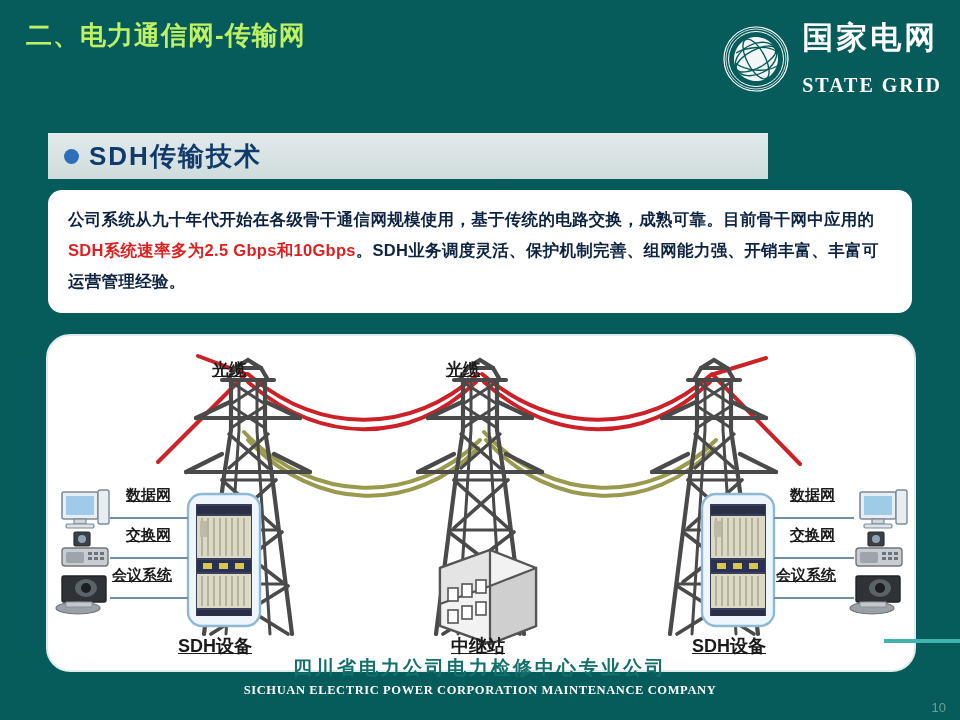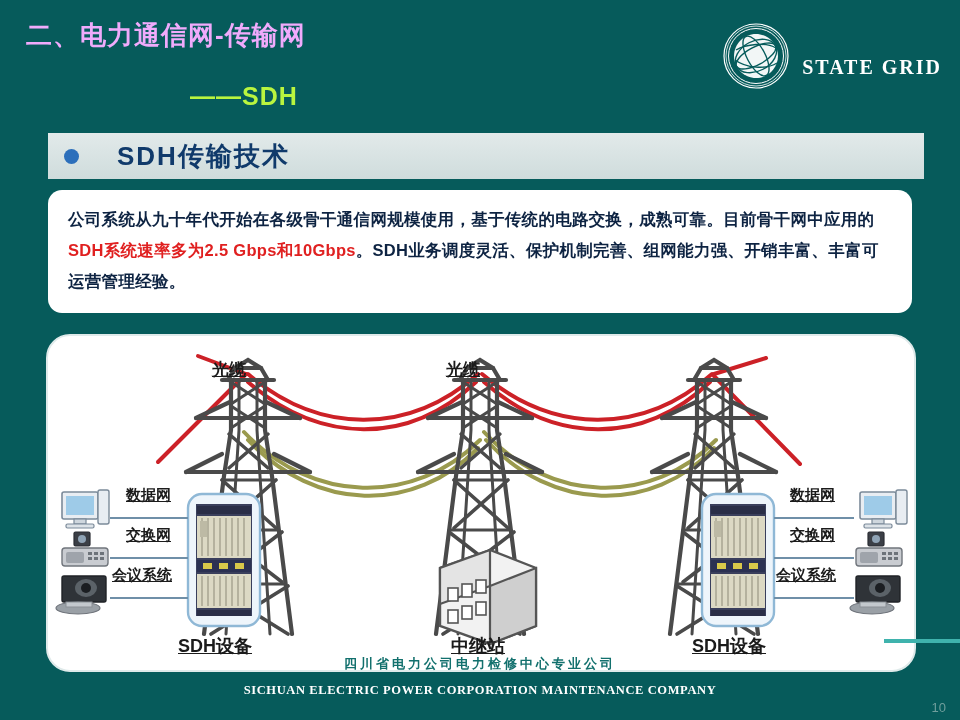--- a/index.html
+++ b/index.html
@@ -7,21 +7,21 @@
     width:960px;height:720px;overflow:hidden;
     background:#065b5b;
     font-family:"Liberation Sans","DejaVu Sans",sans-serif;
     position:relative;
   }
   .slide{position:absolute;inset:0;background:#065b5b;}
 
   
   .slide-title{
     position:absolute;left:26px;top:18px;
-    font-size:26px;font-weight:bold;color:#f0abfc;
+    font-size:26px;font-weight:bold;color:#bef264;
     letter-spacing:1px;white-space:nowrap;
   }
   .slide-subtitle{
     position:absolute;left:190px;top:82px;
     font-size:25px;font-weight:bold;color:#b9f53f;
     letter-spacing:1px;white-space:nowrap;
   }
 
   
   .brand{
@@ -29,23 +29,23 @@
     display:flex;align-items:center;gap:12px;
   }
   .brand-emblem{width:68px;height:68px;display:block;}
   .brand-words{display:flex;flex-direction:column;line-height:1;}
   .brand-cn{font-size:31px;font-weight:bold;color:#ffffff;letter-spacing:3px;}
   .brand-en{font-size:20px;font-weight:bold;color:#ffffff;letter-spacing:2px;
             font-family:"Liberation Serif","DejaVu Serif",serif;margin-top:22px;}
 
   
   .section-bar{
-    position:absolute;left:48px;top:133px;width:876px;height:46px;
+    position:absolute;left:48px;top:133px;width:720px;height:46px;
     background:linear-gradient(180deg,#e2eaea 0%,#cfdcdc 100%);
-    display:flex;align-items:center;gap:28px;
+    display:flex;align-items:center;
   }
   .section-bullet{
     width:15px;height:15px;border-radius:50%;
     background:#2c6fbb;margin-left:16px;flex:none;
   }
   .section-text{
     margin-left:10px;font-size:26px;font-weight:bold;
     color:#103a6b;letter-spacing:2px;
   }
 
@@ -78,61 +78,61 @@
   .lbl-side{font-size:15px;}
   .lbl-dev{font-size:18px;}
 
   
   .footer-accent{
     position:absolute;left:884px;top:639px;width:76px;height:4px;
     background:#3fb3ad;
   }
   .footer-cn{
     position:absolute;left:0;right:0;top:655px;text-align:center;
-    font-size:13px;font-weight:bold;color:#12706d;letter-spacing:3px;
+    font-size:19px;font-weight:bold;color:#12706d;letter-spacing:3px;
     white-space:nowrap;
   }
   .footer-en{
     position:absolute;left:0;right:0;top:683px;text-align:center;
     font-size:12.5px;font-weight:bold;color:#ffffff;letter-spacing:0.6px;
     font-family:"Liberation Serif","DejaVu Serif",serif;
     white-space:nowrap;
   }
   .page-num{
     position:absolute;right:14px;top:700px;
     font-size:13px;color:#6f9e9c;
   }
 </style>
 </head>
 <body>
 
 <div class="slide">
 
   <div class="slide-title">二、电力通信网-传输网</div>
-  <div class="slide-subtitle">——SDH</div>
 
   <div class="brand">
     <svg class="brand-emblem" viewBox="0 0 68 68">
       <circle cx="34" cy="34" r="32" fill="none" stroke="#ffffff" stroke-width="1.2"></circle>
       <circle cx="34" cy="34" r="27.5" fill="none" stroke="#ffffff" stroke-width="1"></circle>
       <g fill="#ffffff">
         <path d="M34 12 C46 12 56 22 56 34 C56 46 46 56 34 56 C22 56 12 46 12 34 C12 22 22 12 34 12 Z" fill="#ffffff" opacity="0.95"></path>
       </g>
       <g stroke="#065b5b" stroke-width="1.4" fill="none">
         <ellipse cx="34" cy="34" rx="22" ry="9" transform="rotate(-28 34 34)"></ellipse>
         <ellipse cx="34" cy="34" rx="22" ry="15" transform="rotate(-28 34 34)"></ellipse>
         <ellipse cx="34" cy="34" rx="9" ry="22" transform="rotate(-28 34 34)"></ellipse>
         <path d="M14 28 C24 22 44 20 54 26"></path>
         <path d="M13 38 C24 46 44 48 55 41"></path>
       </g>
       <g fill="none" stroke="#ffffff" stroke-width="0.8">
         <circle cx="34" cy="34" r="30"></circle>
       </g>
     </svg>
     <div class="brand-words">
+      <div class="brand-cn">国家电网</div>
       <div class="brand-en">STATE GRID</div>
     </div>
   </div>
 
   <div class="section-bar">
     <span class="section-bullet"></span>
     <span class="section-text">SDH传输技术</span>
   </div>
 
   <div class="info-box">

